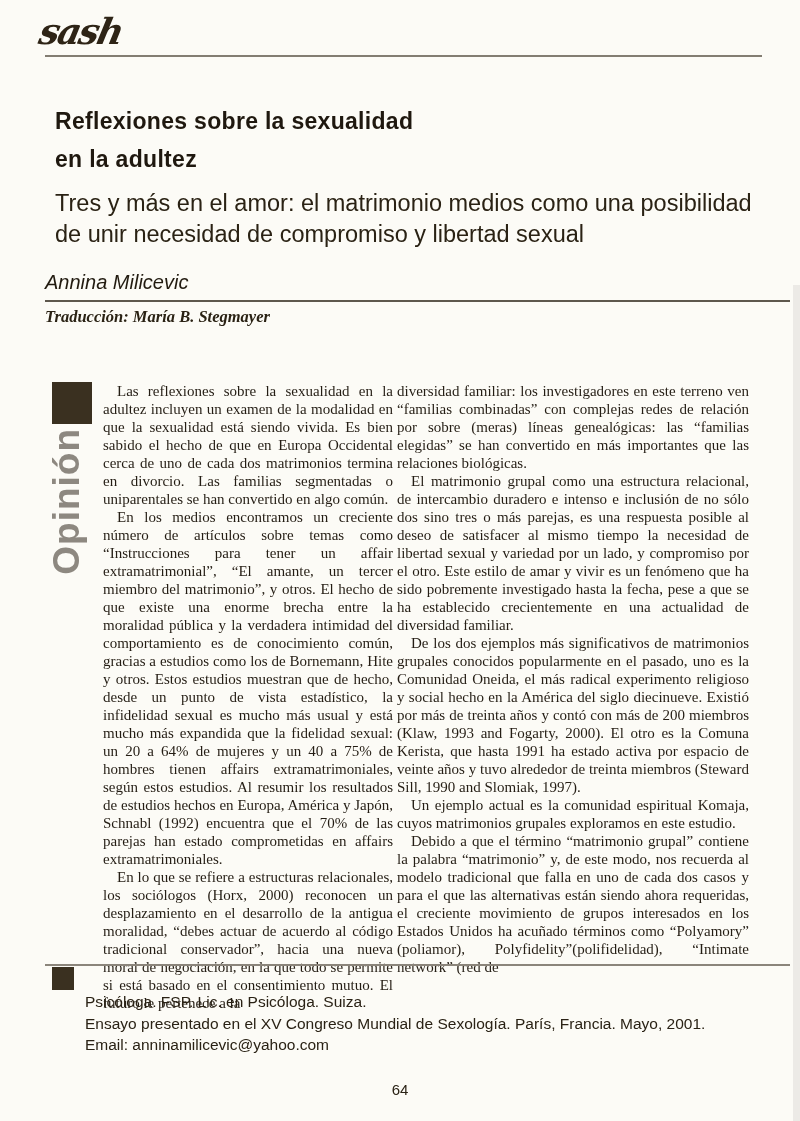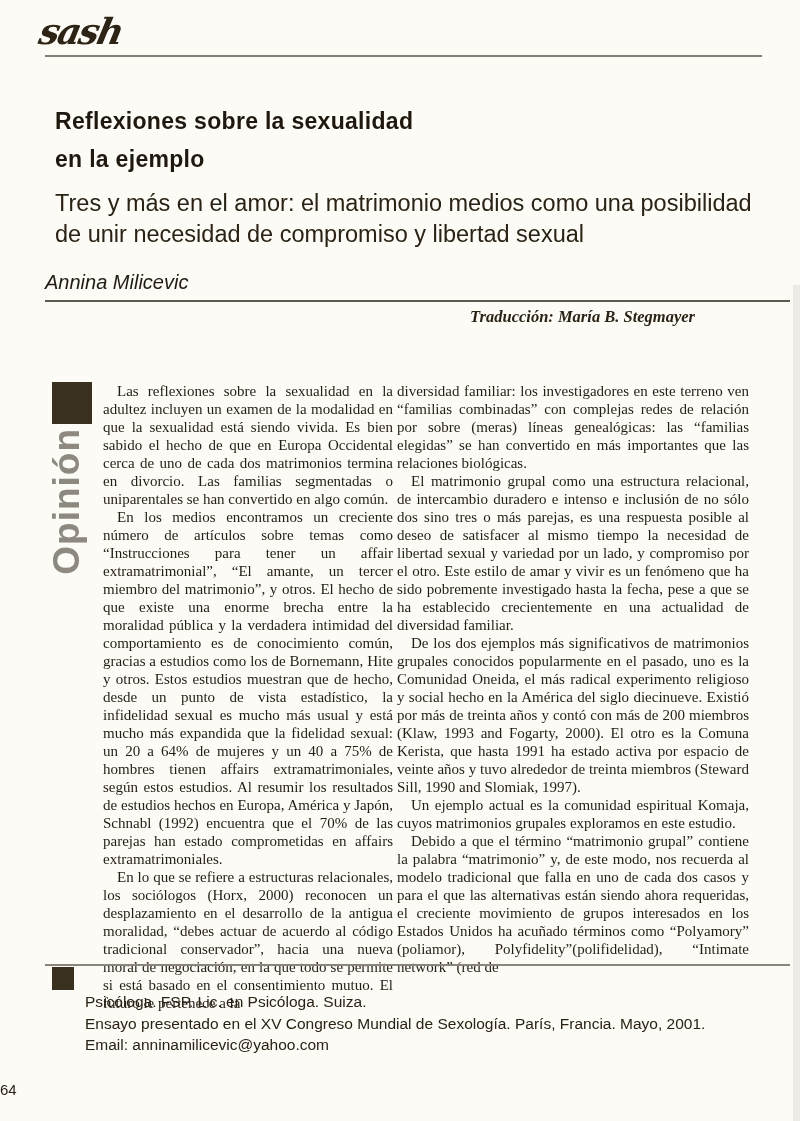--- a/index.html
+++ b/index.html
@@ -35,21 +35,21 @@
   .author {
     position:absolute; left:45px; top:271px;
     font-size:20px; color:#221b10;font-style:italic;
   }
   .author-rule {
     position:absolute; left:45px; top:300px; width:745px; height:2px;
     background:#5e584d;
   }
   .translation {
     position:absolute; left:45px; top:307px; width:650px;
-    text-align:right;
+    text-align:left;
     font-family:"Liberation Serif", serif; font-style:italic;
     font-size:16.5px; color:#2a2214; font-weight:600;
   }
   .body-area {
     position:absolute; left:45px; top:382px; width:745px; height:582px;
     display:flex;
   }
   .rail { width:58px; flex:none; }
   .rail-square {
     width:40px; height:42px; margin-left:7px; background:#3a3020;
@@ -73,36 +73,36 @@
   .foot-square {
     position:absolute; left:52px; top:967px; width:22px; height:23px;
     background:#3a3020;
   }
   .footnotes {
     position:absolute; left:85px; top:991px; width:680px;
     font-size:15.5px; line-height:21.5px; color:#2a2215;
   }
   .page-number {
     position:absolute; left:0; top:1081px; width:800px;
-    text-align:left; font-size:15px; color:#2a2215;
+    text-align:center; font-size:15px; color:#2a2215;
   }
 </style>
 </head>
 <body>
 
 <div class="page">
 
   <div class="scan-band"></div>
 
   <div class="logo-script">sash</div>
   <div class="top-rule"></div>
 
   <div class="title">
     <div>Reflexiones sobre la sexualidad</div>
-    <div>en la ejemplo</div>
+    <div>en la adultez</div>
   </div>
 
   <div class="subtitle">Tres y más en el amor: el matrimonio medios como una posibilidad de unir necesidad de compromiso y libertad sexual</div>
 
   <div class="author">Annina Milicevic</div>
   <div class="author-rule"></div>
 
   <div class="translation">Traducción:  María B. Stegmayer</div>
 
   <div class="body-area">

